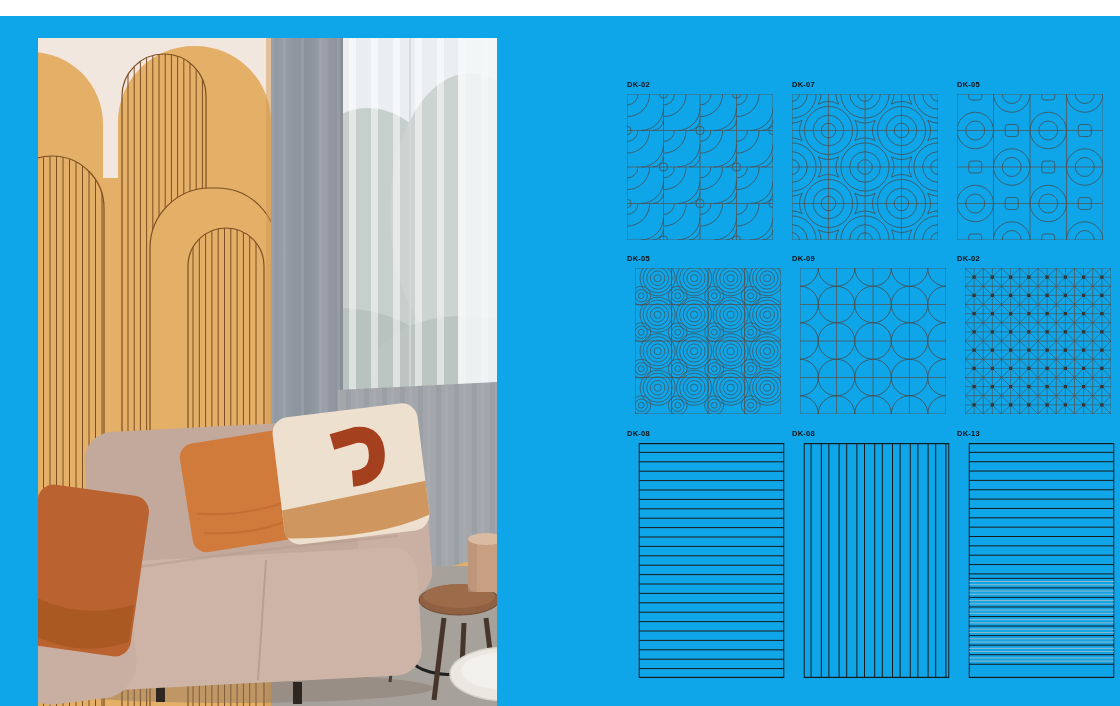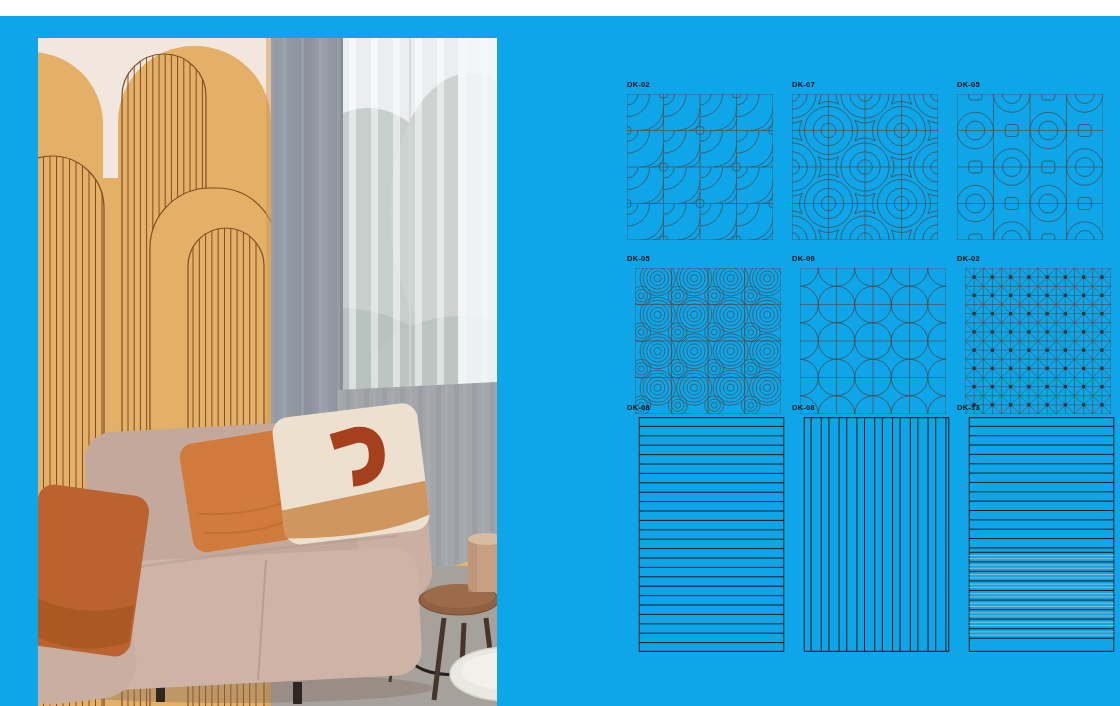--- a/index.html
+++ b/index.html
@@ -5,21 +5,21 @@
   html,body{margin:0;padding:0;background:#ffffff;}
   .page{position:relative;width:1120px;height:706px;background:#0ea5e9;overflow:hidden;
         font-family:Liberation Sans, sans-serif;margin-top:16px;}
   .photo{position:absolute;left:38px;top:22px;width:459px;height:669px;overflow:hidden;background:#e4af67;}
   .photo svg{display:block;}
   .swatch-grid{position:absolute;left:0;top:0;width:1120px;height:706px;}
   .swatch-card{position:absolute;}
   .col0{left:627px;} .col1{left:792px;} .col2{left:957px;}
   .row0{top:78px;width:146px;height:146px;}
   .row1{top:252px;width:162px;height:146px;}
-  .row2{top:401px;width:169px;height:235px;}
+  .row2{top:427px;width:169px;height:235px;}
   .swatch-label{position:absolute;top:-14px;left:0;font-size:7.5px;font-weight:bold;
                 letter-spacing:.25px;color:#111;}
   svg.pattern{display:block;width:100%;height:100%;}
 </style>
 </head>
 <body>
 
 <div class="page">
 
   <div class="photo">

